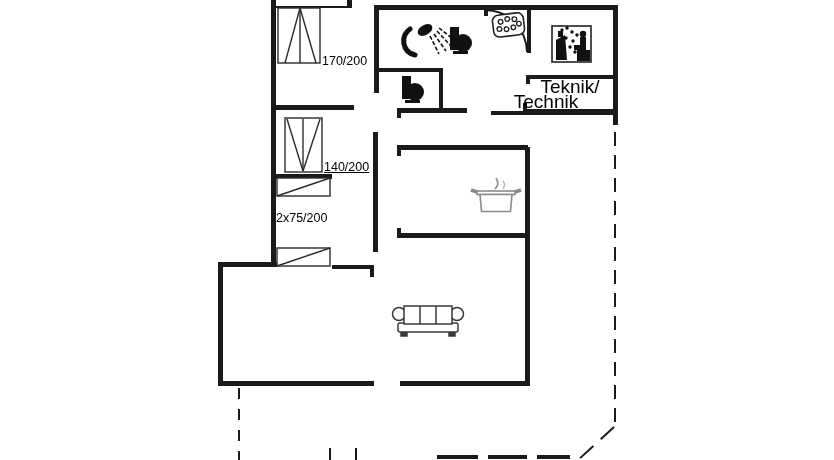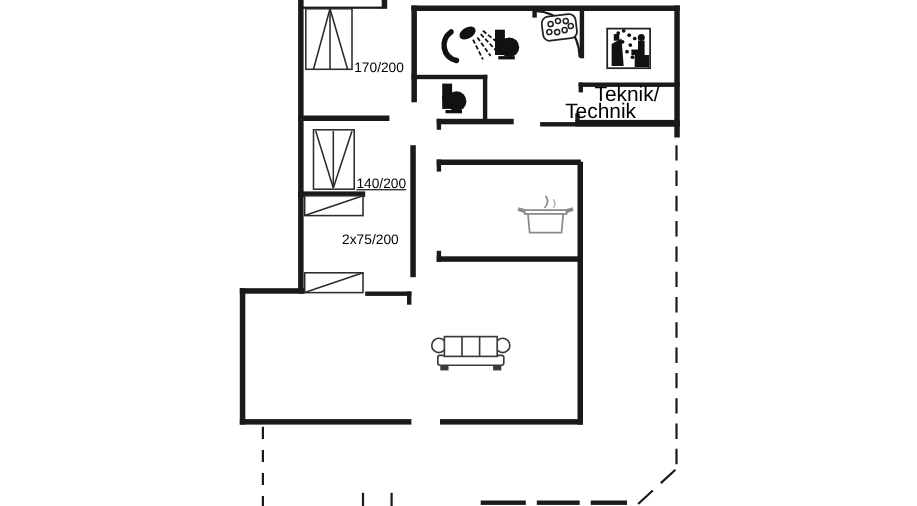--- a/index.html
+++ b/index.html
@@ -187,16 +187,16 @@
     <circle cx="457" cy="314" r="6.5"></circle>
     <rect x="398" y="323" width="60" height="9" rx="2"></rect>
     <rect x="404" y="306" width="48" height="18"></rect>
     <line x1="420" y1="306" x2="420" y2="324"></line>
     <line x1="436" y1="306" x2="436" y2="324"></line>
   </g>
 </svg>
 
   <div class="plabel" style="left:322px;top:54px;">170/200</div>
   <div class="plabel" style="left:324px;top:160px;text-decoration:underline;">140/200</div>
-  <div class="plabel" style="left:276px;top:211px;margin-left:35px;">2x75/200</div>
+  <div class="plabel" style="left:276px;top:211px;">2x75/200</div>
   <div class="plabel teknik center" style="left:528px;top:79px;width:84px;">Teknik/</div>
   <div class="plabel teknik center" style="left:504px;top:94px;width:84px;">Technik</div>
 </div>
 
 </body></html>

